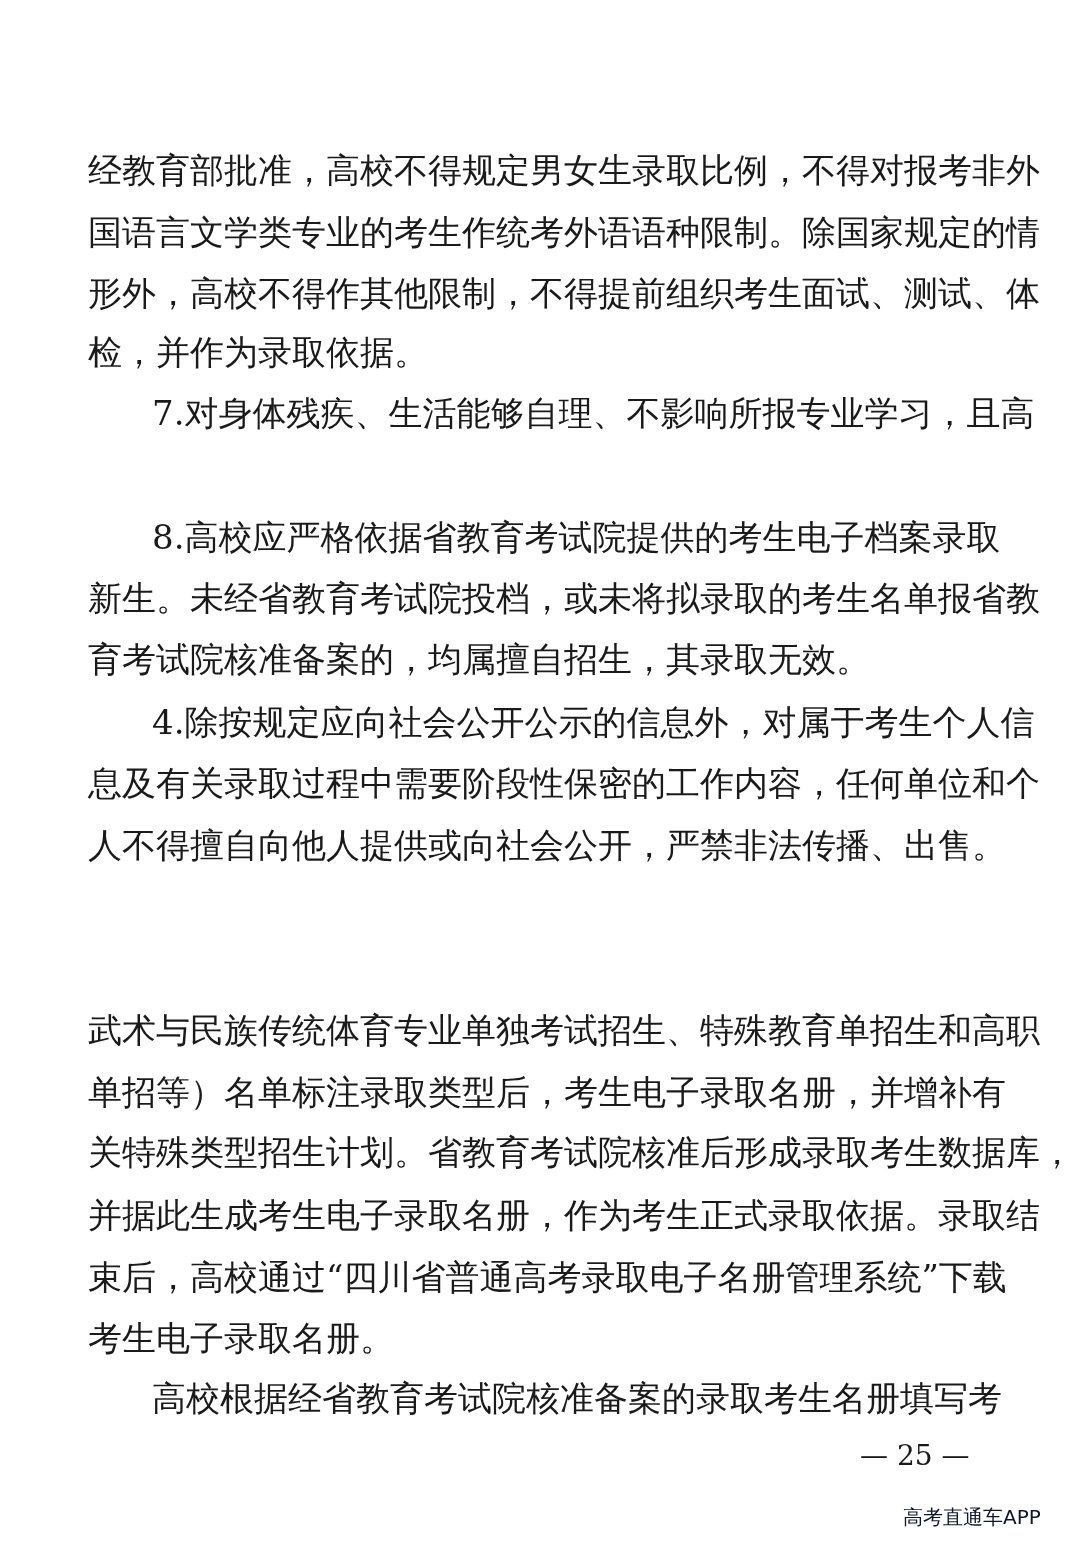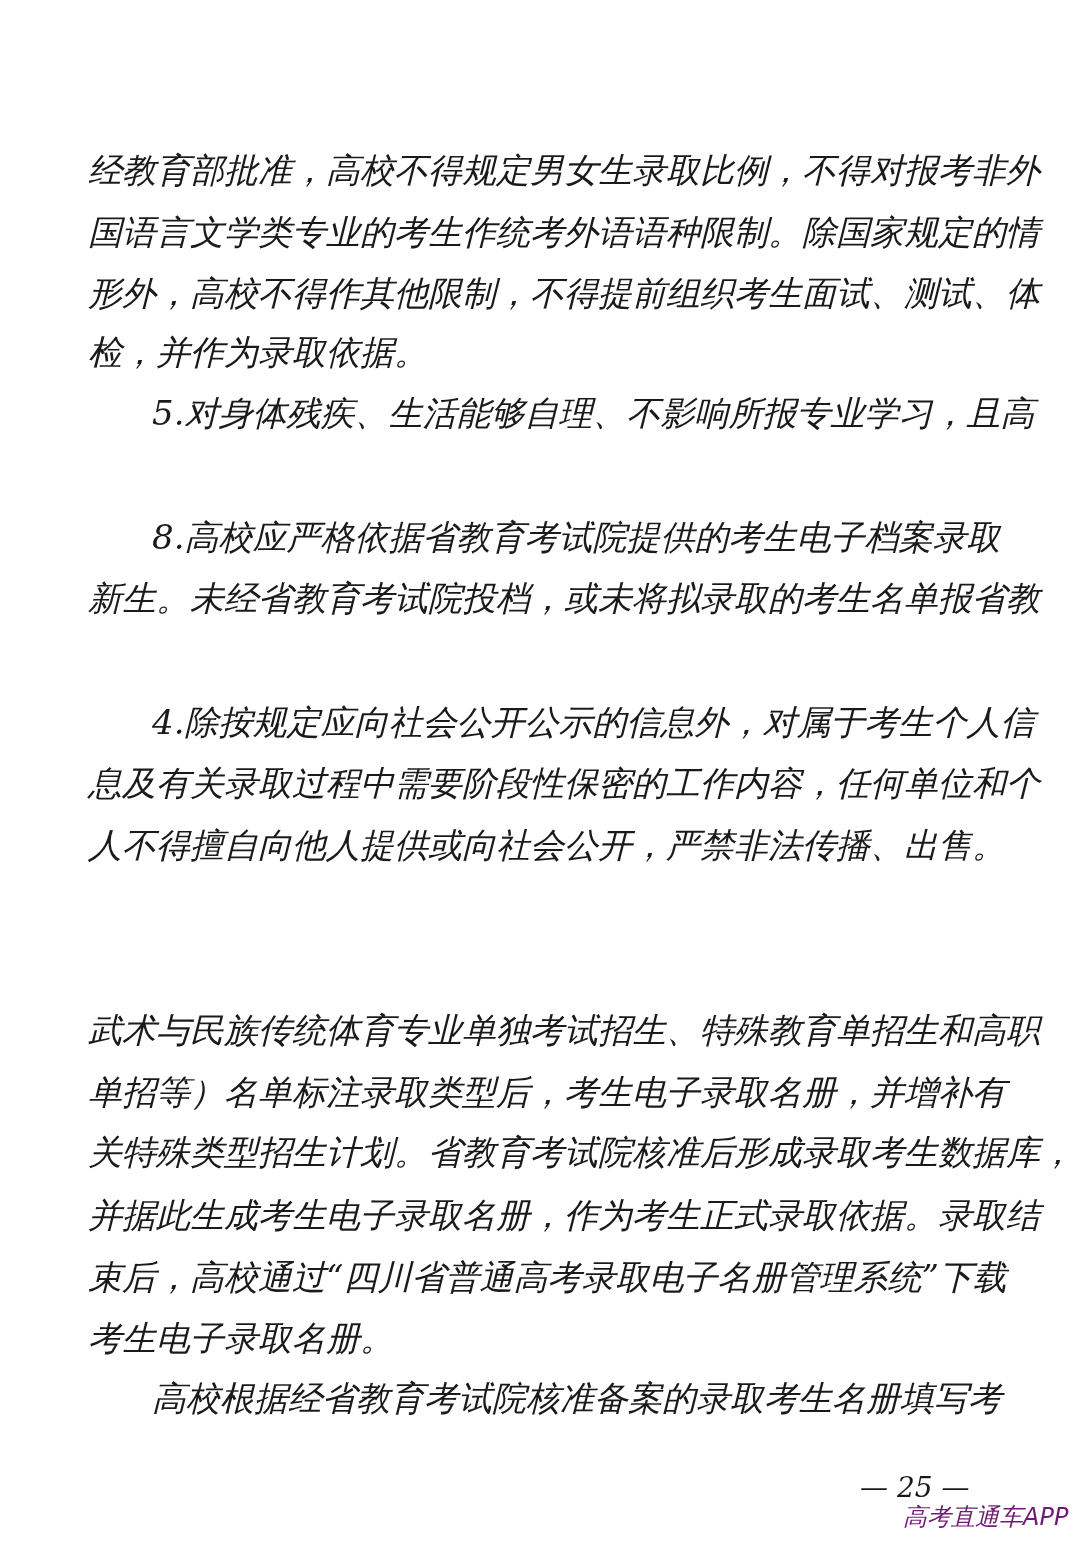--- a/index.html
+++ b/index.html
@@ -1,40 +1,41 @@
 <!DOCTYPE html>
 <html><head>
 <meta charset="utf-8">
 <style>
   html, body { margin: 0; padding: 0; background: #ffffff; }
   body { width: 1080px; height: 1556px; position: relative; overflow: hidden;
          font-family: "DejaVu Serif", "Liberation Serif", serif; color: #1a1a1a; }
-  .page { position: absolute; left: 0; top: 0; width: 932px; height: 1556px; background: #fff; font-style: italic; }
+  .page { position: absolute; left: 0; top: 0; width: 932px; height: 1556px; background: #fff; }
   .line { position: absolute; left: 88px; width: 910px; height: 60px; line-height: 60px;
           font-size: 34px; white-space: nowrap; text-align: justify; text-align-last: justify;
           letter-spacing: 0px; }
   .line.last { text-align-last: left; }
   .line.indent { left: 152px; width: 846px; }
   .page-number { position: absolute; left: 860px; top: 1436px; height: 40px; line-height: 40px;
-                 font-size: 28px; white-space: nowrap; margin-top: 32px; }
+                 font-size: 28px; white-space: nowrap; }
   .watermark { position: absolute; left: 903px; top: 1502px; height: 30px; line-height: 30px;
                font-family: "DejaVu Sans", "Liberation Sans", sans-serif;
-               font-size: 24px; color: #701a75; white-space: nowrap; }
+               font-size: 20px; color: #0f172a; white-space: nowrap; }
 </style>
 </head>
 <body>
 
 <div class="page">
   <div class="line" style="top:140px">经教育部批准，高校不得规定男女生录取比例，不得对报考非外</div>
   <div class="line" style="top:202px">国语言文学类专业的考生作统考外语语种限制。除国家规定的情</div>
   <div class="line" style="top:263px">形外，高校不得作其他限制，不得提前组织考生面试、测试、体</div>
   <div class="line last" style="top:322px">检，并作为录取依据。</div>
-  <div class="line indent" style="top:383px">5.对身体残疾、生活能够自理、不影响所报专业学习，且高</div>
+  <div class="line indent" style="top:383px">7.对身体残疾、生活能够自理、不影响所报专业学习，且高</div>
   <div class="line indent" style="top:507px">8.高校应严格依据省教育考试院提供的考生电子档案录取</div>
   <div class="line" style="top:568px">新生。未经省教育考试院投档，或未将拟录取的考生名单报省教</div>
+  <div class="line last" style="top:629px">育考试院核准备案的，均属擅自招生，其录取无效。</div>
   <div class="line indent" style="top:692px">4.除按规定应向社会公开公示的信息外，对属于考生个人信</div>
   <div class="line" style="top:753px">息及有关录取过程中需要阶段性保密的工作内容，任何单位和个</div>
   <div class="line last" style="top:815px">人不得擅自向他人提供或向社会公开，严禁非法传播、出售。</div>
   <div class="line" style="top:1000px">武术与民族传统体育专业单独考试招生、特殊教育单招生和高职</div>
   <div class="line" style="top:1062px">单招等）名单标注录取类型后，考生电子录取名册，并增补有</div>
   <div class="line" style="top:1122px">关特殊类型招生计划。省教育考试院核准后形成录取考生数据库，</div>
   <div class="line" style="top:1185px">并据此生成考生电子录取名册，作为考生正式录取依据。录取结</div>
   <div class="line" style="top:1247px">束后，高校通过“四川省普通高考录取电子名册管理系统”下载</div>
   <div class="line last" style="top:1308px">考生电子录取名册。</div>
   <div class="line indent" style="top:1368px">高校根据经省教育考试院核准备案的录取考生名册填写考</div>

